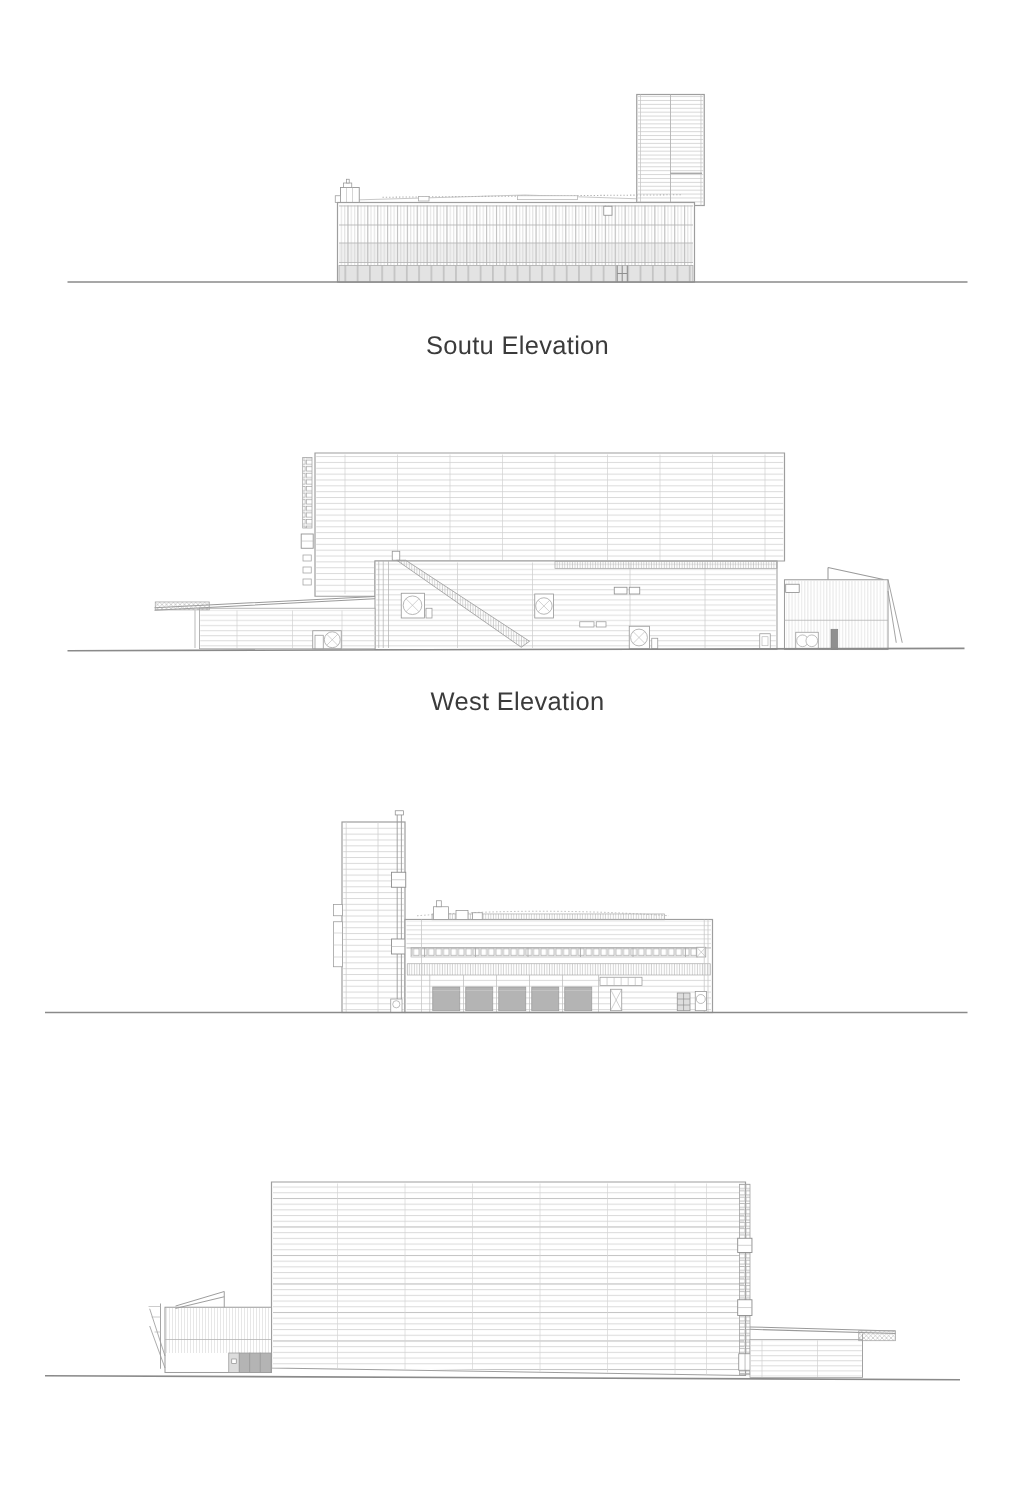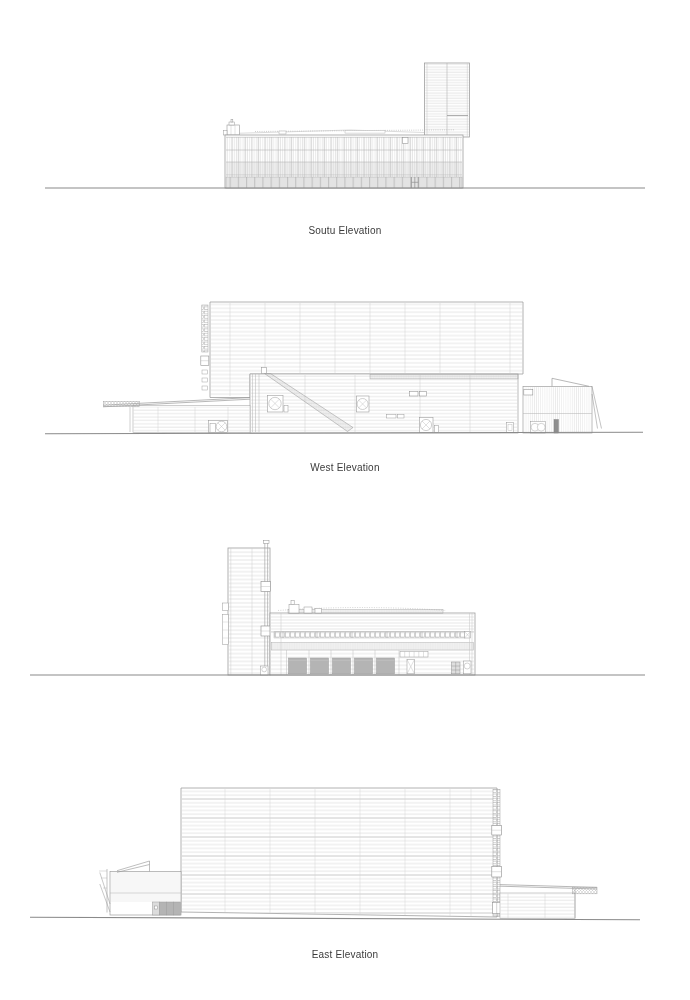--- a/index.html
+++ b/index.html
@@ -11,21 +11,21 @@
     font-family:"Liberation Sans", sans-serif;
   }
   .elev-svg{position:absolute;left:0;display:block;}
   #svg-south{top:40px;}
   #svg-west{top:280px;}
   #svg-north{top:520px;}
   #svg-east{top:760px;}
   .caption{
     position:absolute;left:0;width:690px;
     text-align:center;
-    font-size:10px;line-height:18px;
+    font-size:17px;line-height:18px;
     letter-spacing:0.2px;
     color:#3b3b3b;
   }
   #cap-south{top:222px;}
   #cap-west{top:459px;}
   #cap-north{top:704px;}
   #cap-east{top:946px;}
 </style>
 </head>
 <body>
@@ -347,15 +347,14 @@
       <path d="M508,133.5 V158 M545,133.5 V158" stroke="#cfcfcf" stroke-width="0.45" fill="none"></path>
       <path d="M500,124.6 L597,127.4 M500,126.2 L597,129" stroke="#9a9a9a" stroke-width="0.7" fill="none"></path>
       <rect x="572.5" y="127.2" width="24.5" height="6.6" fill="url(#e-x)" stroke="#a3a3a3" stroke-width="0.5"></rect>
       <path d="M575,129 V158.3" stroke="#9e9e9e" stroke-width="0.6" fill="none"></path>
     </g>
 
     <g>
       <path d="M30,157.2 L640,159.8" stroke="#8a8a8a" stroke-width="1.1" fill="none"></path>
     </g>
   </svg>
-  <div class="caption" id="cap-east">East Elevation</div>
 
 </div>
 
 </body></html>

